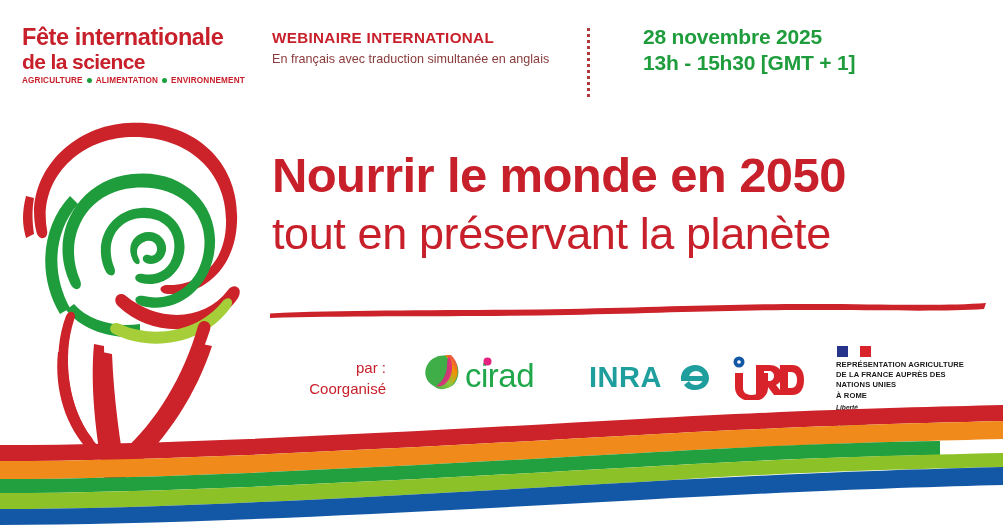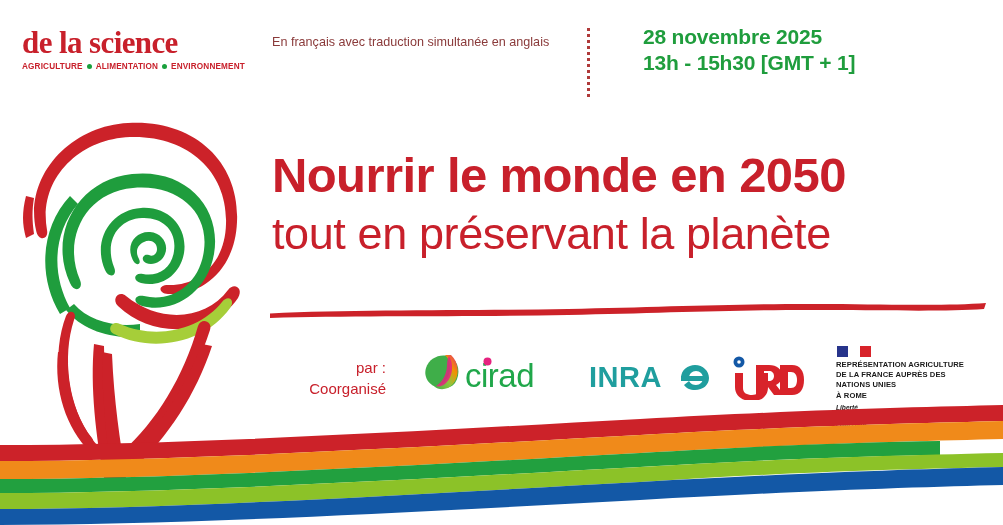--- a/index.html
+++ b/index.html
@@ -29,27 +29,26 @@
   .fds-line1 {
     color: #c8202b;
     font-size: 23.5px;
     font-weight: 700;
     letter-spacing: -0.4px;
     line-height: 1.02;
     white-space: nowrap;
   }
   .fds-line2 {
     color: #c8202b;
-    font-size: 31px;
+    font-size: 21px;
     font-weight: 700;
     letter-spacing: -0.6px;
     line-height: 1.0;
     margin-top: 1px;
     white-space: nowrap;
-    font-family: Liberation Serif, serif;
   }
   .fds-tagline {
     margin-top: 4px;
     font-size: 8.2px;
     font-weight: 700;
     color: #c8202b;
     letter-spacing: 0.15px;
     white-space: nowrap;
     display: flex;
     align-items: center;
@@ -230,31 +229,33 @@
     width: 1003px;
     height: 120px;
   }
 </style>
 </head>
 <body>
 
 <div id="poster">
 
   <div class="fds-logo-wordmark">
+    <div class="fds-line1">Fête internationale</div>
     <div class="fds-line2">de la science</div>
     <div class="fds-tagline">
       <span>AGRICULTURE</span>
       <span class="fds-dot"></span>
       <span>ALIMENTATION</span>
       <span class="fds-dot"></span>
       <span>ENVIRONNEMENT</span>
     </div>
   </div>
 
   <div class="webinar-block">
+    <div class="webinar-title">WEBINAIRE INTERNATIONAL</div>
     <div class="webinar-sub">En français avec traduction simultanée en anglais</div>
   </div>
 
   <div class="dotted-divider"></div>
 
   <div class="date-block">
     <div class="date-line">28 novembre 2025</div>
     <div class="date-line">13h - 15h30 [GMT + 1]</div>
   </div>
 

